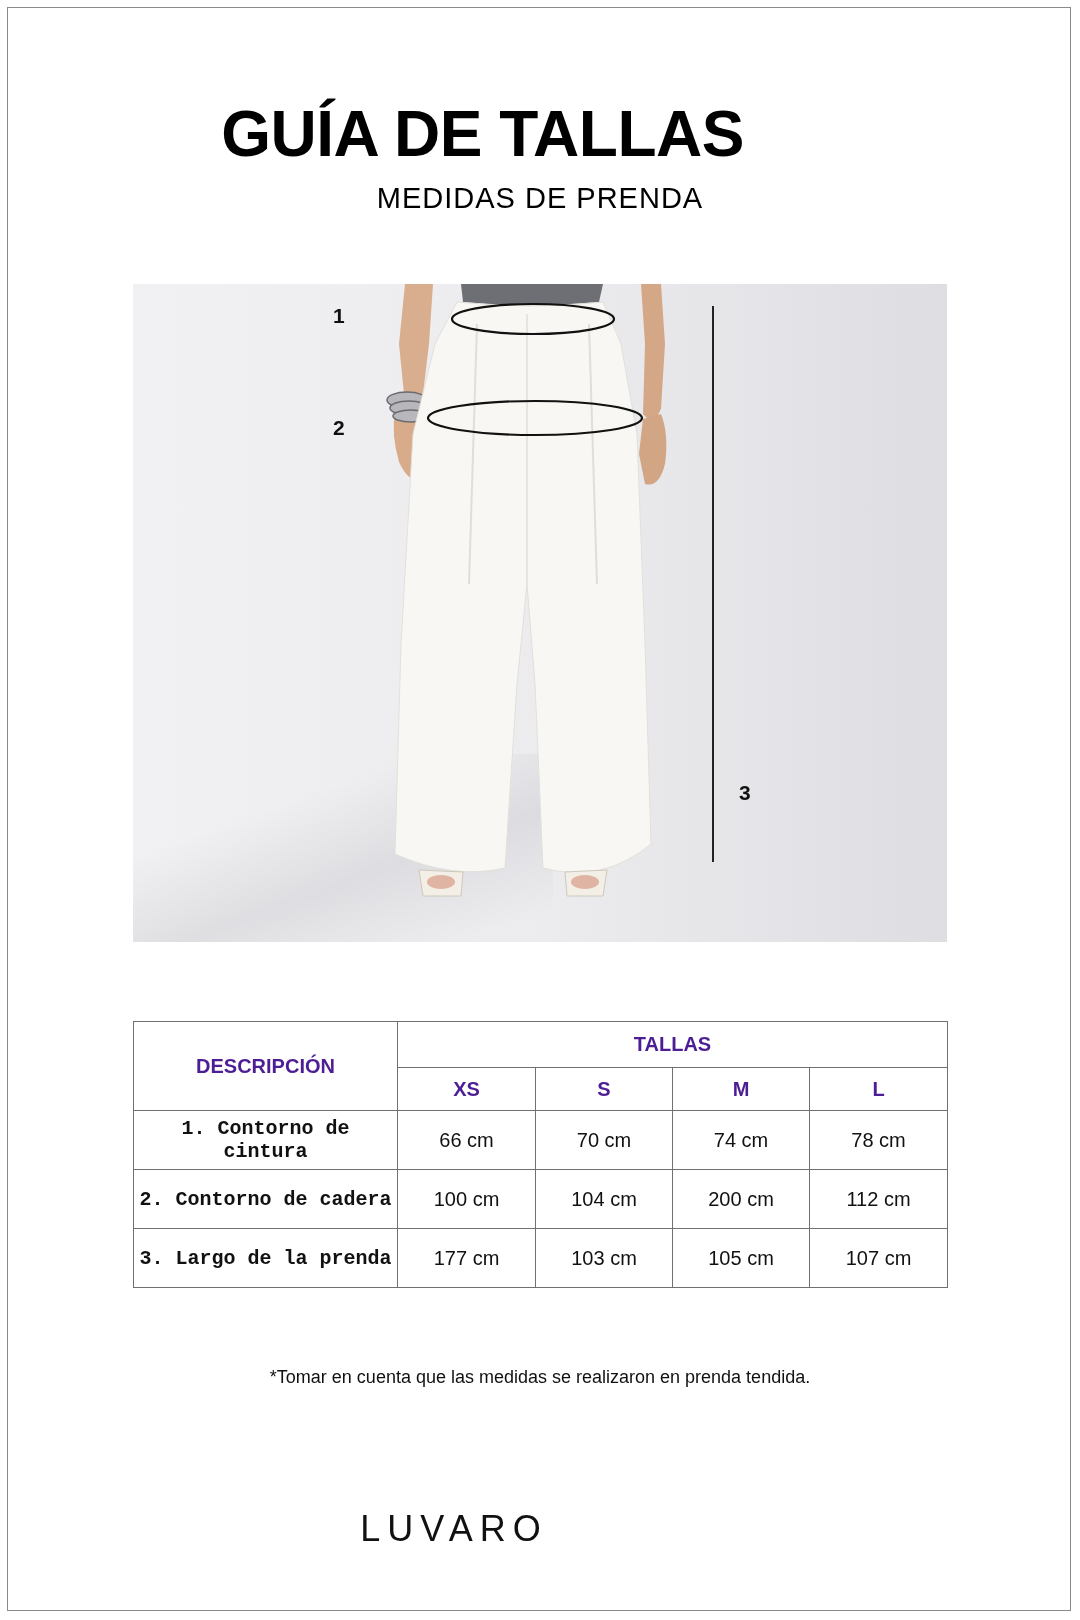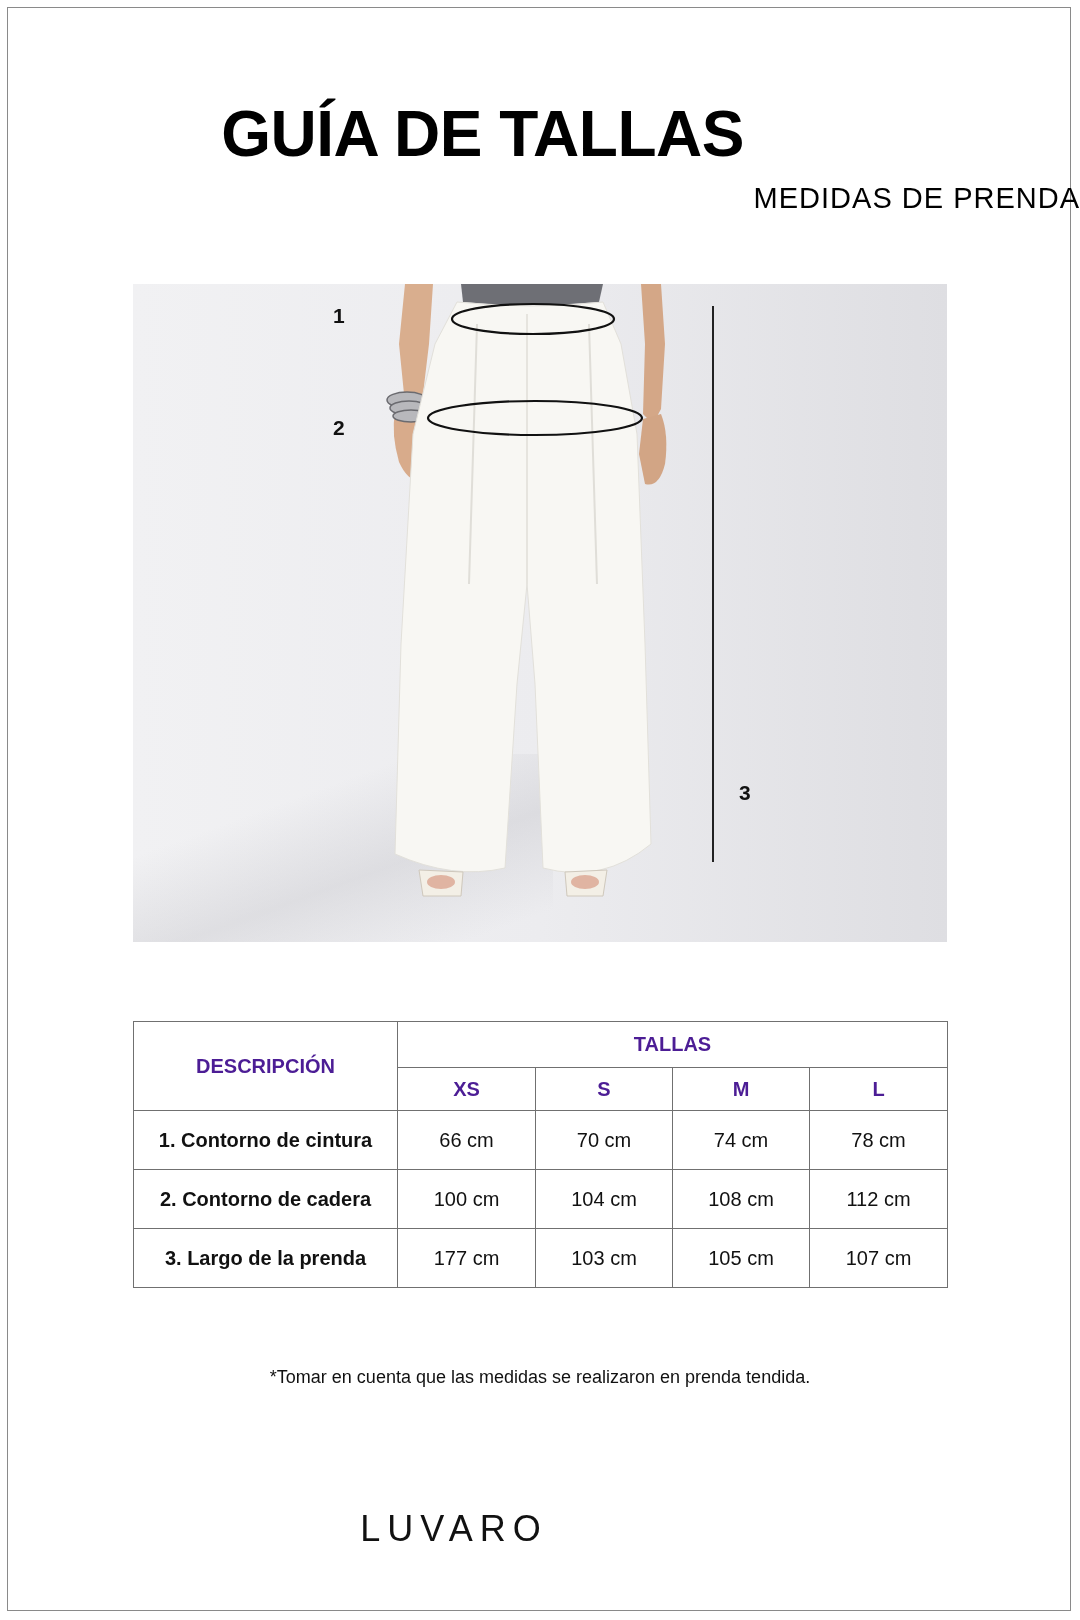--- a/index.html
+++ b/index.html
@@ -1,29 +1,29 @@
 <!DOCTYPE html>
 <html><head>
 <meta charset="utf-8">
 <style>
   html, body { margin: 0; padding: 0; background: #ffffff; }
   body { width: 1080px; height: 1620px; position: relative; overflow: hidden; font-family: "Liberation Sans", sans-serif; color: #111; }
   .frame { position: absolute; left: 7px; top: 7px; width: 1064px; height: 1604px; border: 1.5px solid #8a8a8a; box-sizing: border-box; }
   .title { position: absolute; left: 0; width: 965px; top: 96px; text-align: center; font-weight: bold; font-size: 64px; line-height: 76px; letter-spacing: -0.5px; color: #000; }
-  .subtitle { position: absolute; left: 0; width: 1080px; top: 181px; text-align: right; font-size: 29px; line-height: 34px; letter-spacing: 1px; color: #000; }
+  .subtitle { position: absolute; left: 0; width: 1080px; top: 181px; text-align: center; font-size: 29px; line-height: 34px; letter-spacing: 1px; color: #000; }
   .photo { position: absolute; left: 133px; top: 284px; width: 814px; height: 658px; overflow: hidden; background: linear-gradient(90deg, #f1f1f3 0%, #ececef 50%, #dedee2 100%); }
   .floor-shadow { position: absolute; left: 0; top: 470px; width: 420px; height: 190px; background: linear-gradient(160deg, rgba(255,255,255,0) 30%, rgba(190,190,196,0.35) 60%, rgba(255,255,255,0) 90%); }
   .figure { position: absolute; left: 0; top: 0; width: 814px; height: 658px; }
   .m-label { position: absolute; font-weight: bold; font-size: 21px; color: #111; }
   .table-wrap { position: absolute; left: 133px; top: 1021px; width: 814px; }
   table { border-collapse: collapse; width: 814px; table-layout: fixed; }
   td, th { border: 1px solid #707070; text-align: center; vertical-align: middle; padding: 0; }
   th { font-weight: bold; font-size: 20px; color: #4c1d95; }
   td { font-size: 20px; color: #111; height: 58px; }
-  td.desc { font-weight: bold; }
+  td.desc { font-weight: bold; font-family: Liberation Mono, monospace; }
   .th-tallas { height: 45px; }
   .th-size { height: 42px; }
   .footnote { position: absolute; left: 0; width: 1080px; top: 1367px; text-align: center; font-size: 18px; color: #111; }
   .logo { position: absolute; left: 0; width: 908px; top: 1509px; text-align: center; font-size: 36px; font-weight: 200; letter-spacing: 7px; color: #111; line-height: 40px; }
 </style>
 </head>
 <body>
 
 <div class="frame"></div>
 
@@ -92,21 +92,21 @@
       <td class="desc">1. Contorno de cintura</td>
       <td>66 cm</td>
       <td>70 cm</td>
       <td>74 cm</td>
       <td>78 cm</td>
     </tr>
     <tr>
       <td class="desc">2. Contorno de cadera</td>
       <td>100 cm</td>
       <td>104 cm</td>
-      <td>108 cm</td>
+      <td>200 cm</td>
       <td>112 cm</td>
     </tr>
     <tr>
       <td class="desc">3. Largo de la prenda</td>
       <td>177 cm</td>
       <td>103 cm</td>
       <td>105 cm</td>
       <td>107 cm</td>
     </tr>
   </tbody>

